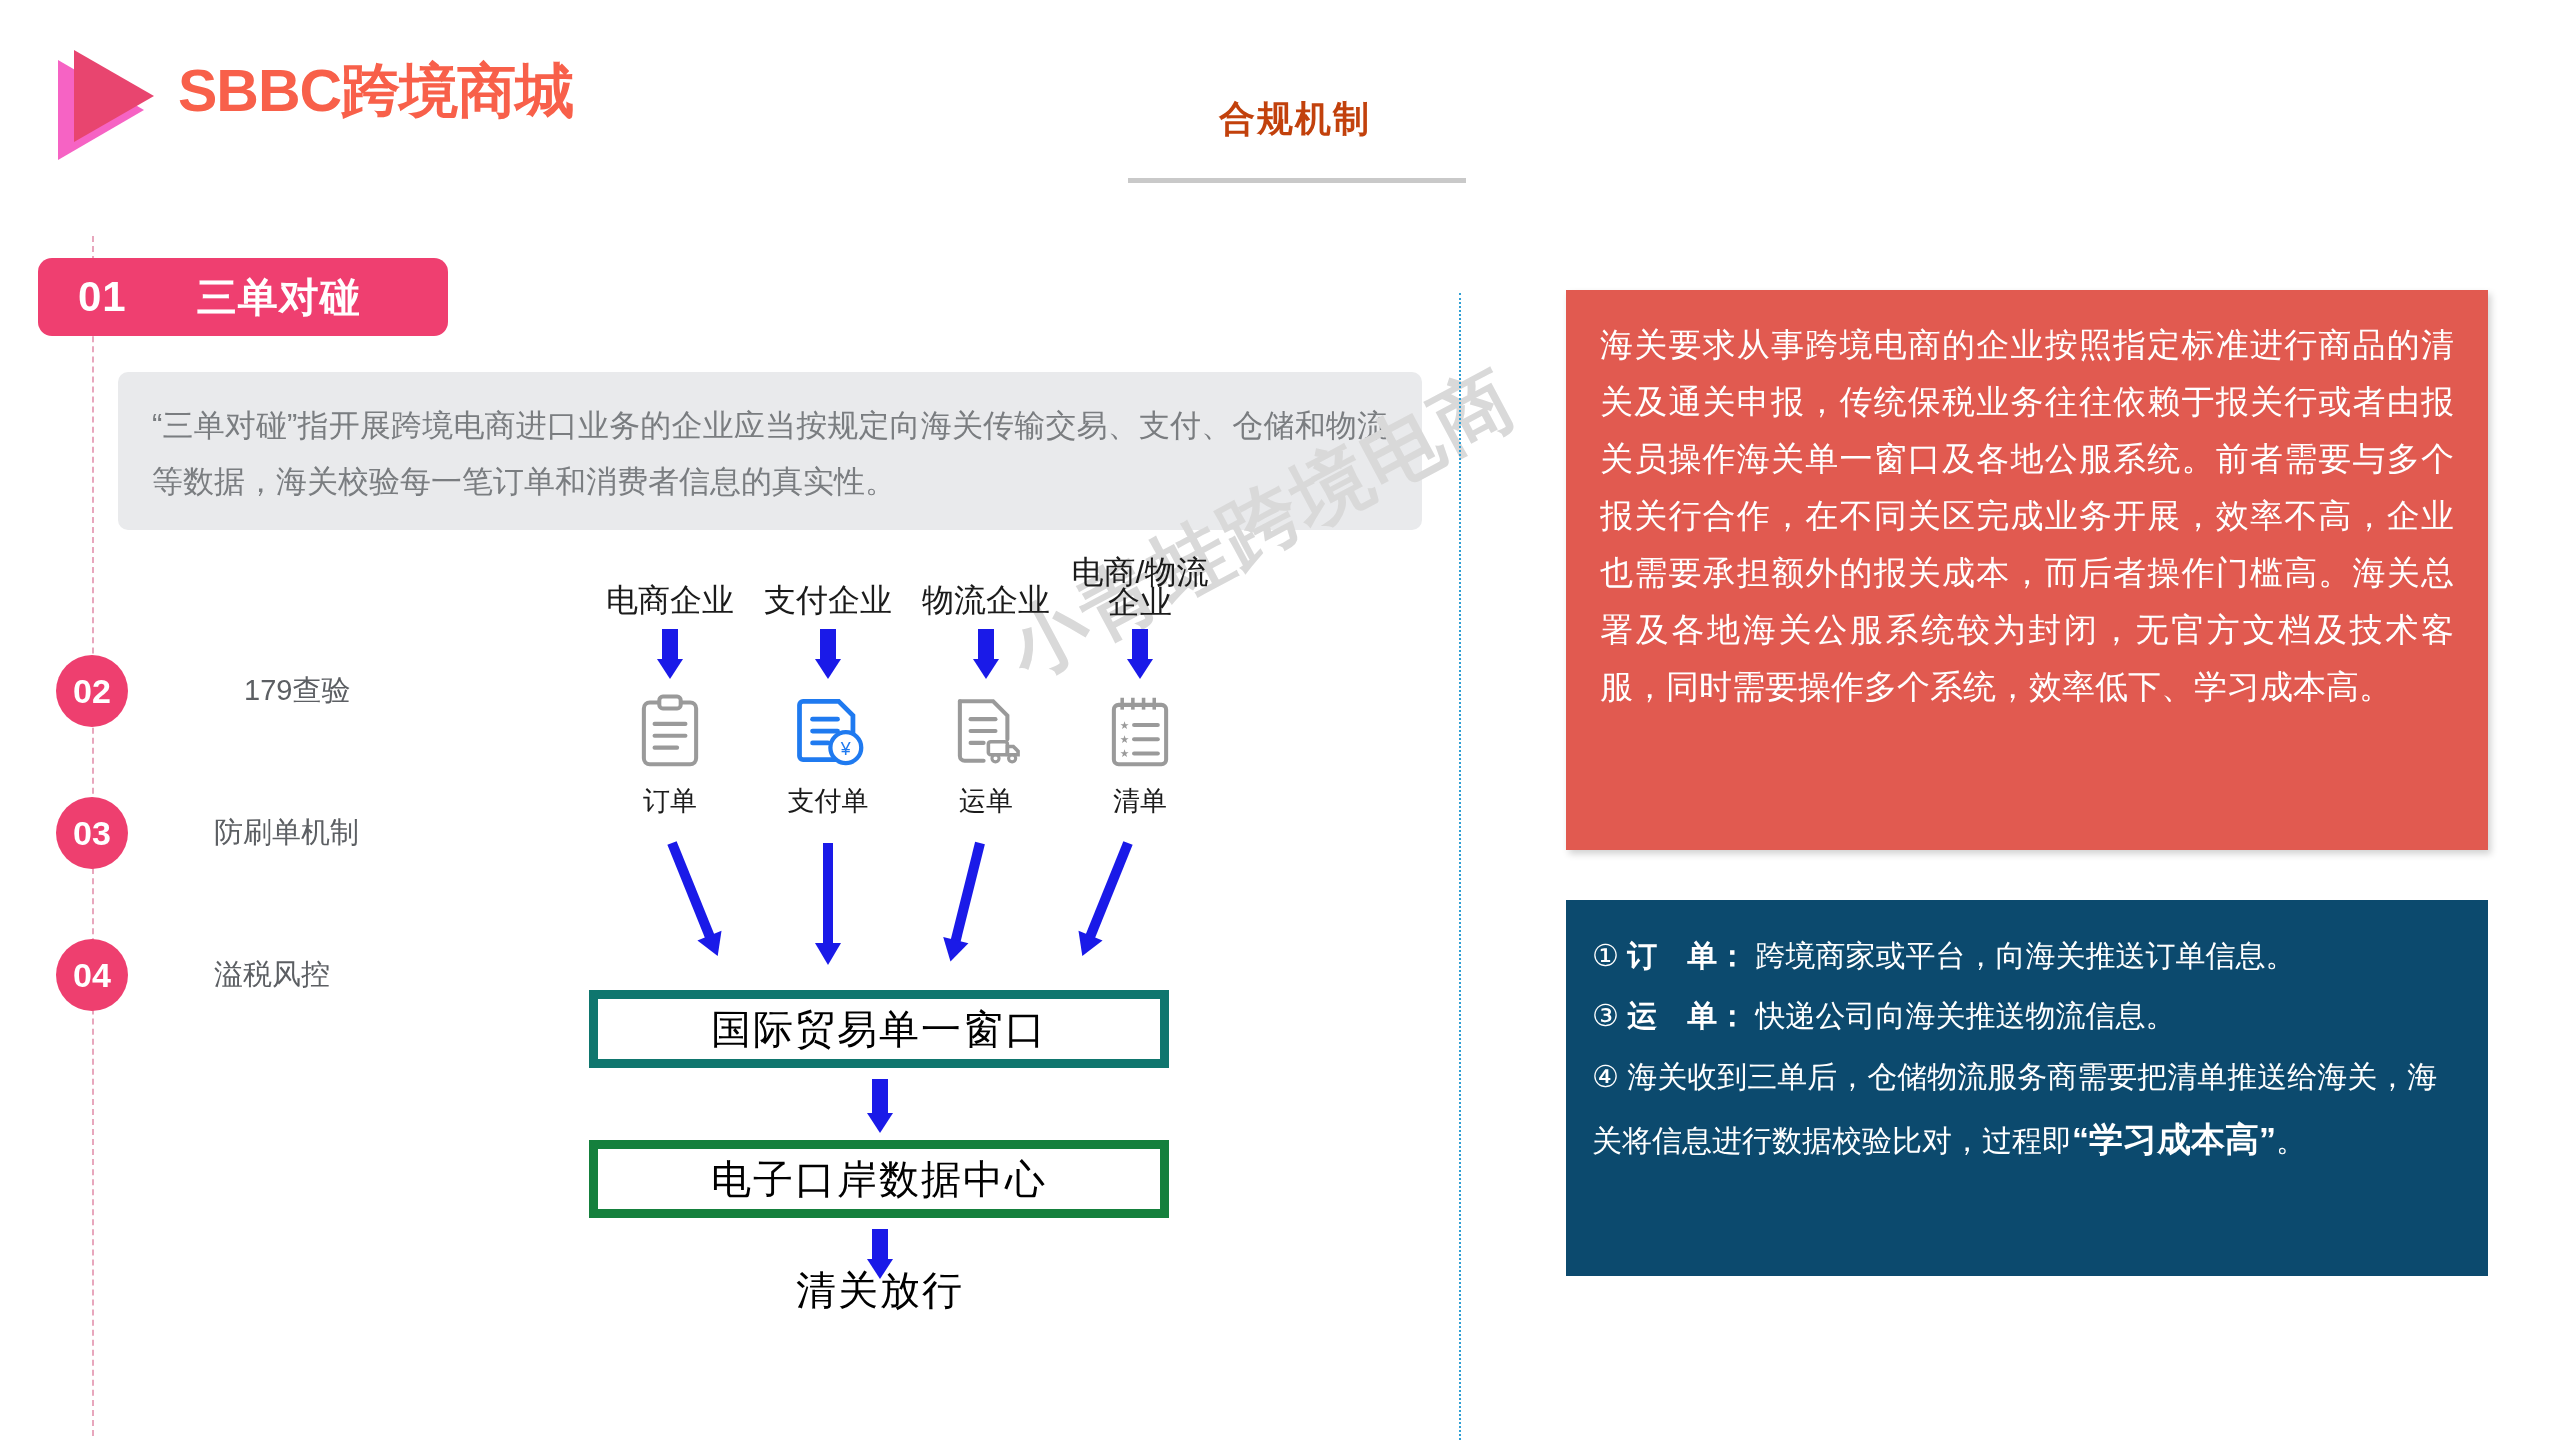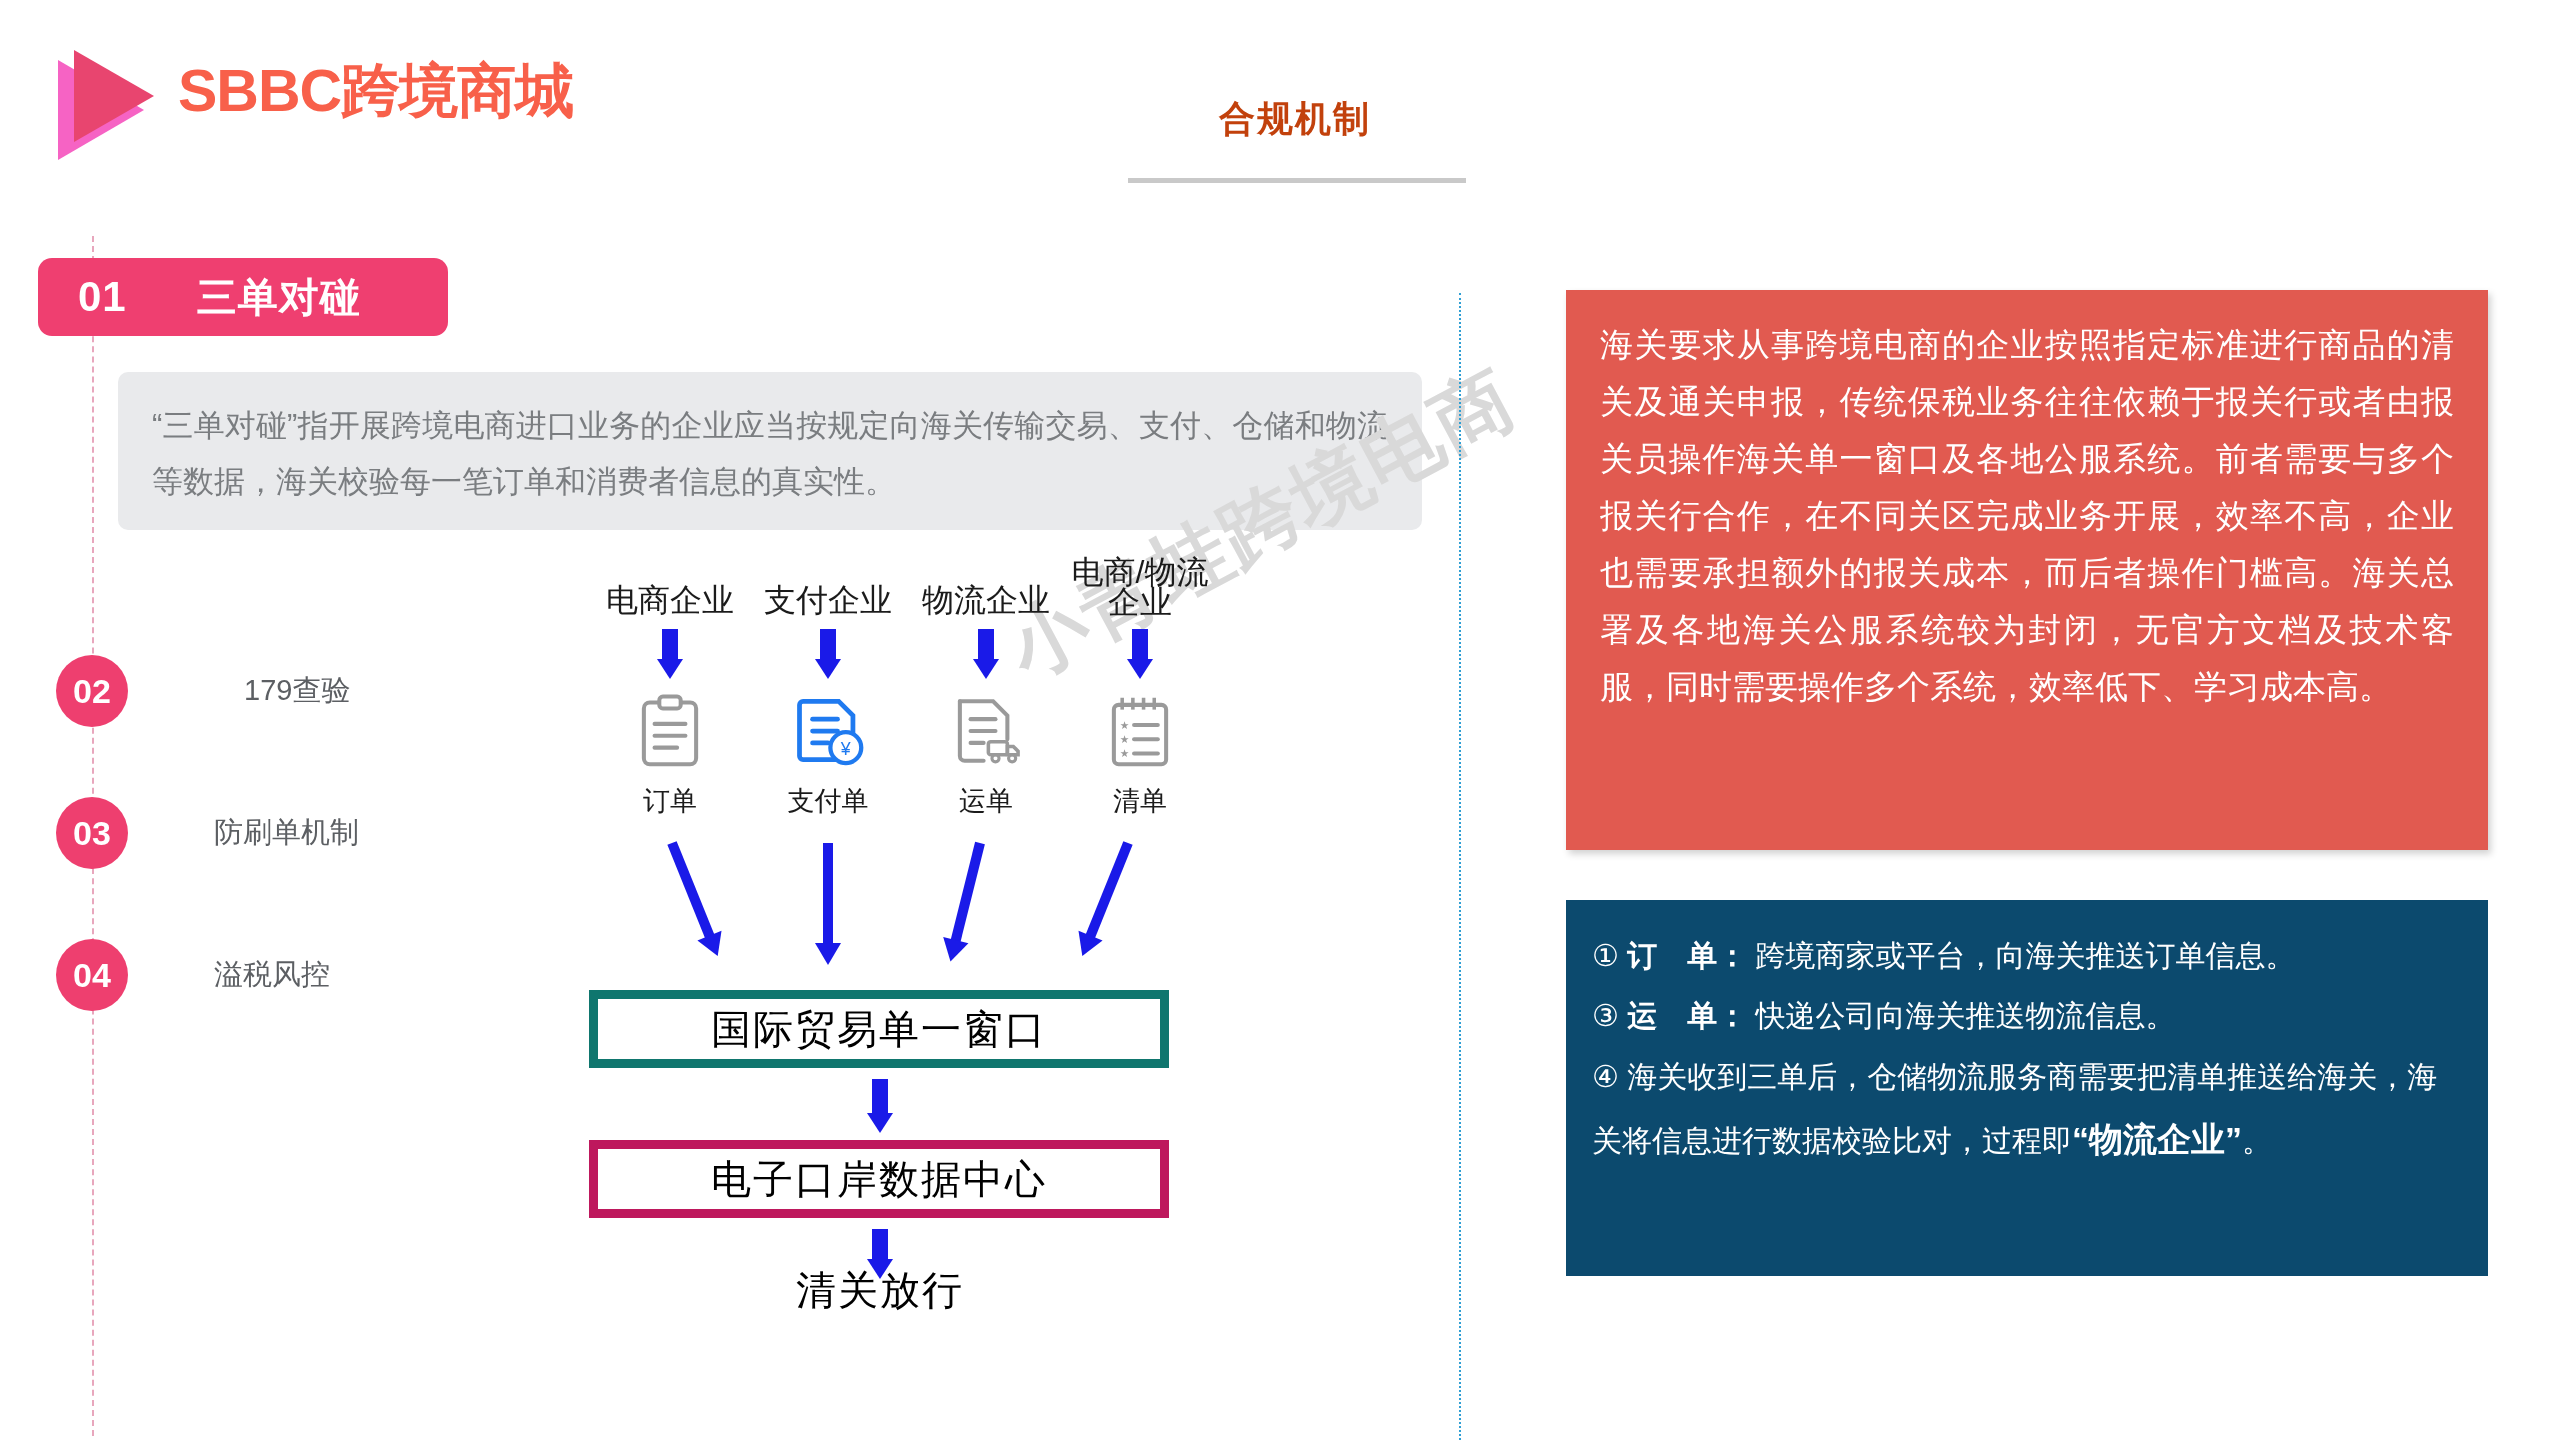--- a/index.html
+++ b/index.html
@@ -129,21 +129,21 @@
     border-top:22px solid #1a1ae8;
   }
 
   .flow-box {
     position:absolute;
     display:flex; align-items:center; justify-content:center;
     background:#ffffff;
     font-size:40px; color:#000000; letter-spacing:2px;
   }
   #box-window { left:-11px; top:405px; width:580px; height:78px; border:9px solid #0f766e; }
-  #box-ediport { left:-11px; top:555px; width:580px; height:78px; border:9px solid #be185d; }
+  #box-ediport { left:-11px; top:555px; width:580px; height:78px; border:9px solid #15803d; }
   #final-text {
     position:absolute; left:0px; top:678px; width:560px;
     text-align:center; font-size:40px; color:#000000; letter-spacing:2px;
   }
 
   
   #mid-divider {
     position:absolute; left:1459px; top:293px;
     width:0; height:1147px;
     border-left:2px dotted #2f9fd4;
@@ -365,17 +365,17 @@
       <span class="lbl">订　单：</span>
       <span>跨境商家或平台，向海关推送订单信息。</span>
     </div>
     <div class="item">
       <span>③</span>
       <span class="lbl">运　单：</span>
       <span>快递公司向海关推送物流信息。</span>
     </div>
     <div class="item wrap">
       <span>④</span>
-      <span>海关收到三单后，仓储物流服务商需要把清单推送给海关，海关将信息进行数据校验比对，过程即</span><span class="hl">“物流企业”</span><span>。</span>
+      <span>海关收到三单后，仓储物流服务商需要把清单推送给海关，海关将信息进行数据校验比对，过程即</span><span class="hl">“学习成本高”</span><span>。</span>
     </div>
   </div>
 
 </div>
 
 </body></html>

